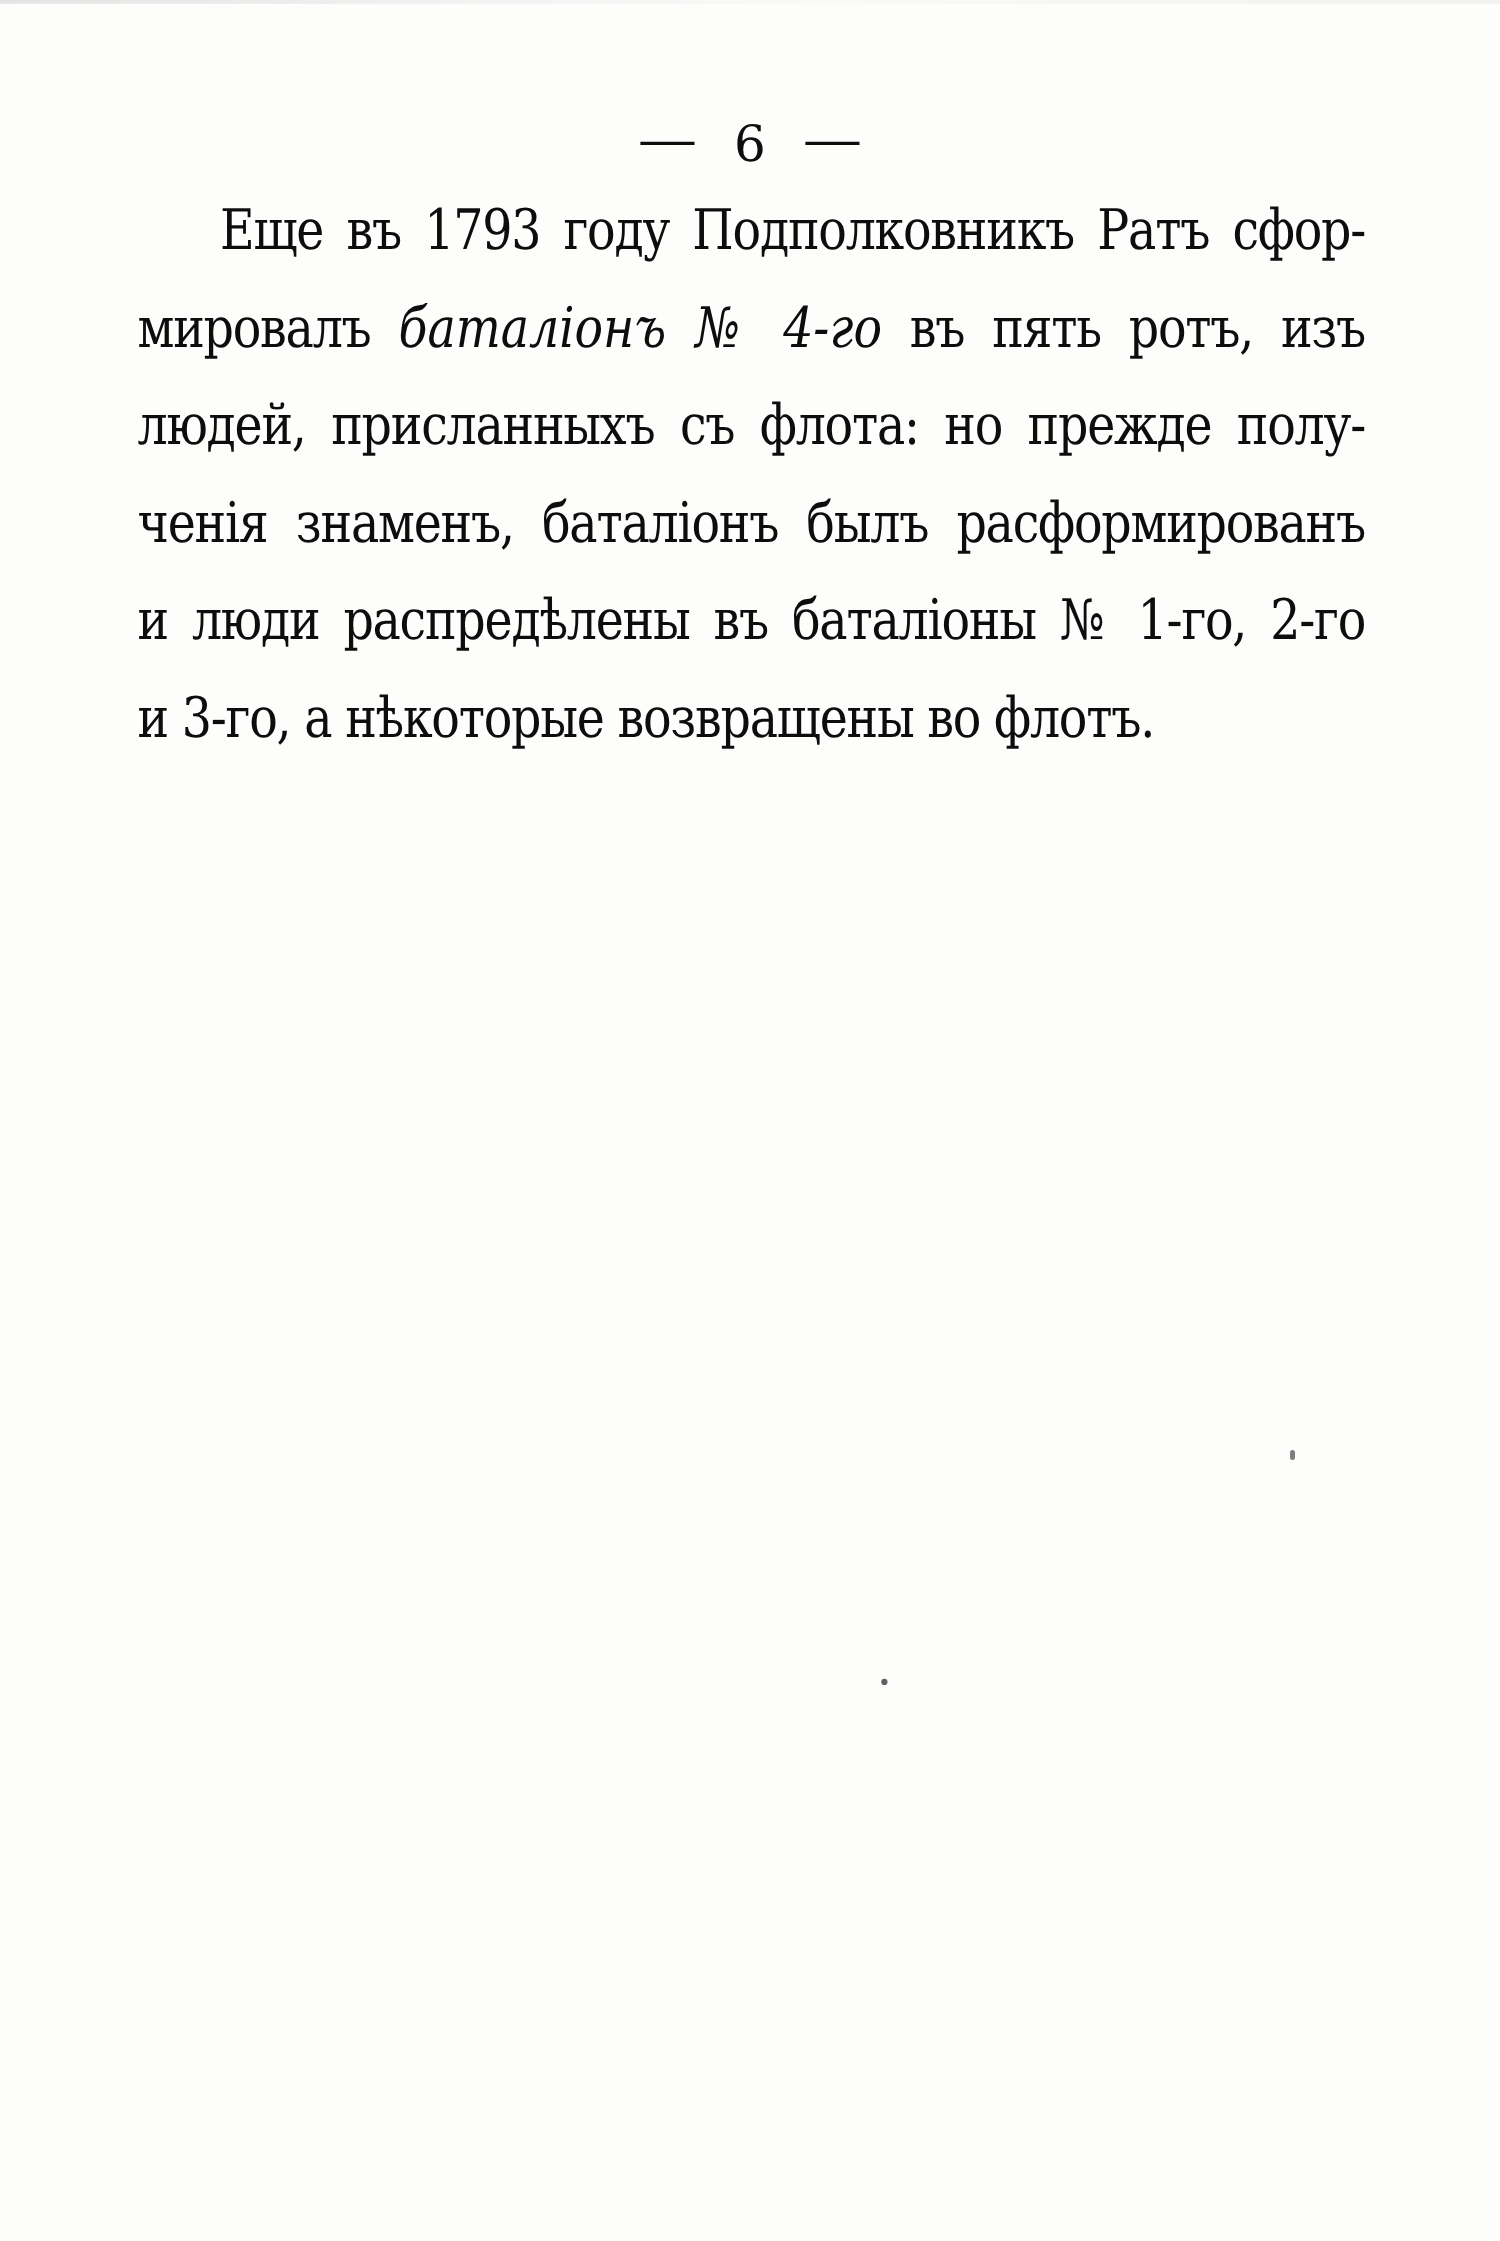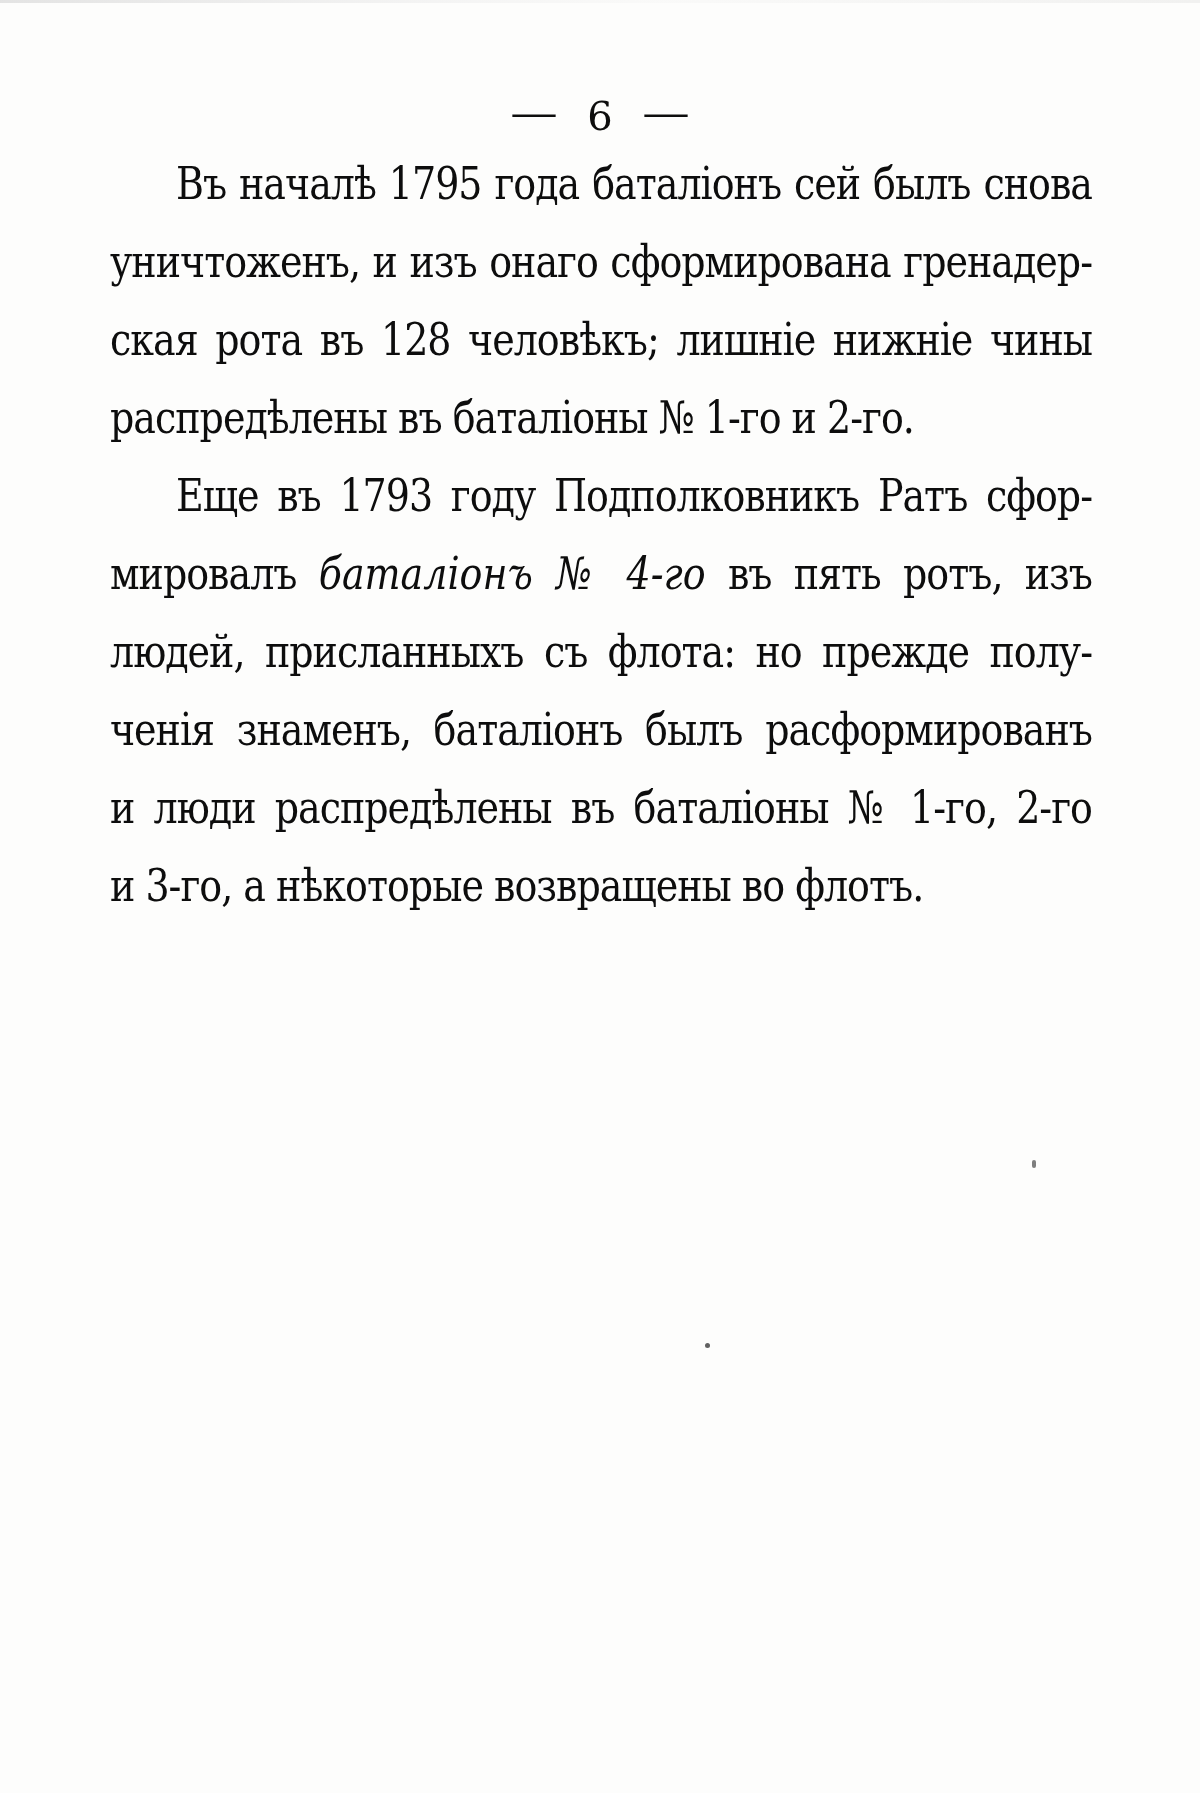--- a/index.html
+++ b/index.html
@@ -101,26 +101,20 @@
 <div class="scan-edge-top"></div>
 
 <div class="folio">
   <span class="dash">—</span><span class="num">6</span><span class="dash">—</span>
 </div>
 
 <div class="page-text">
 
 
 
-  <div>
-    <div class="line jl ind">Въ началѣ 1795 года баталіонъ сей былъ снова</div>
-    <div class="line jl">уничтоженъ, и изъ онаго сформирована гренадер-</div>
-    <div class="line jl">ская рота въ 128 человѣкъ; лишніе нижніе чины</div>
-    <div class="line nl">распредѣлены въ баталіоны № 1-го и 2-го.</div>
-  </div>
 
   <div>
     <div class="line jl ind">Еще въ 1793 году Подполковникъ Ратъ сфор-</div>
     <div class="line jl">
       <span>мировалъ</span>
       <em>баталіонъ № 4-го</em>
       <span>въ пять ротъ, изъ</span>
     </div>
     <div class="line jl">людей, присланныхъ съ флота: но прежде полу-</div>
     <div class="line jl">ченія знаменъ, баталіонъ былъ расформированъ</div>

